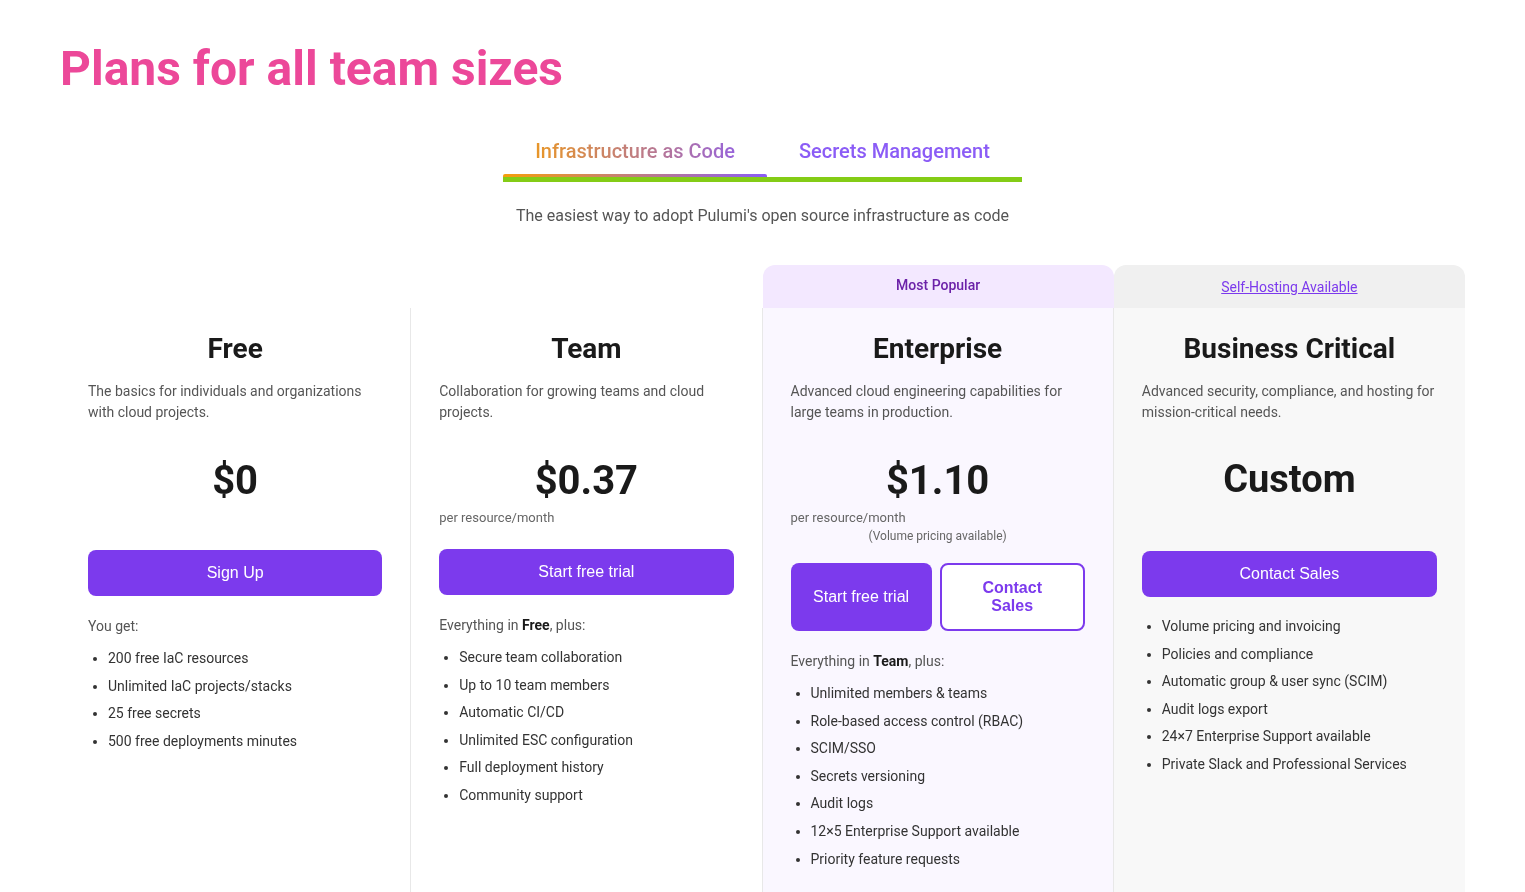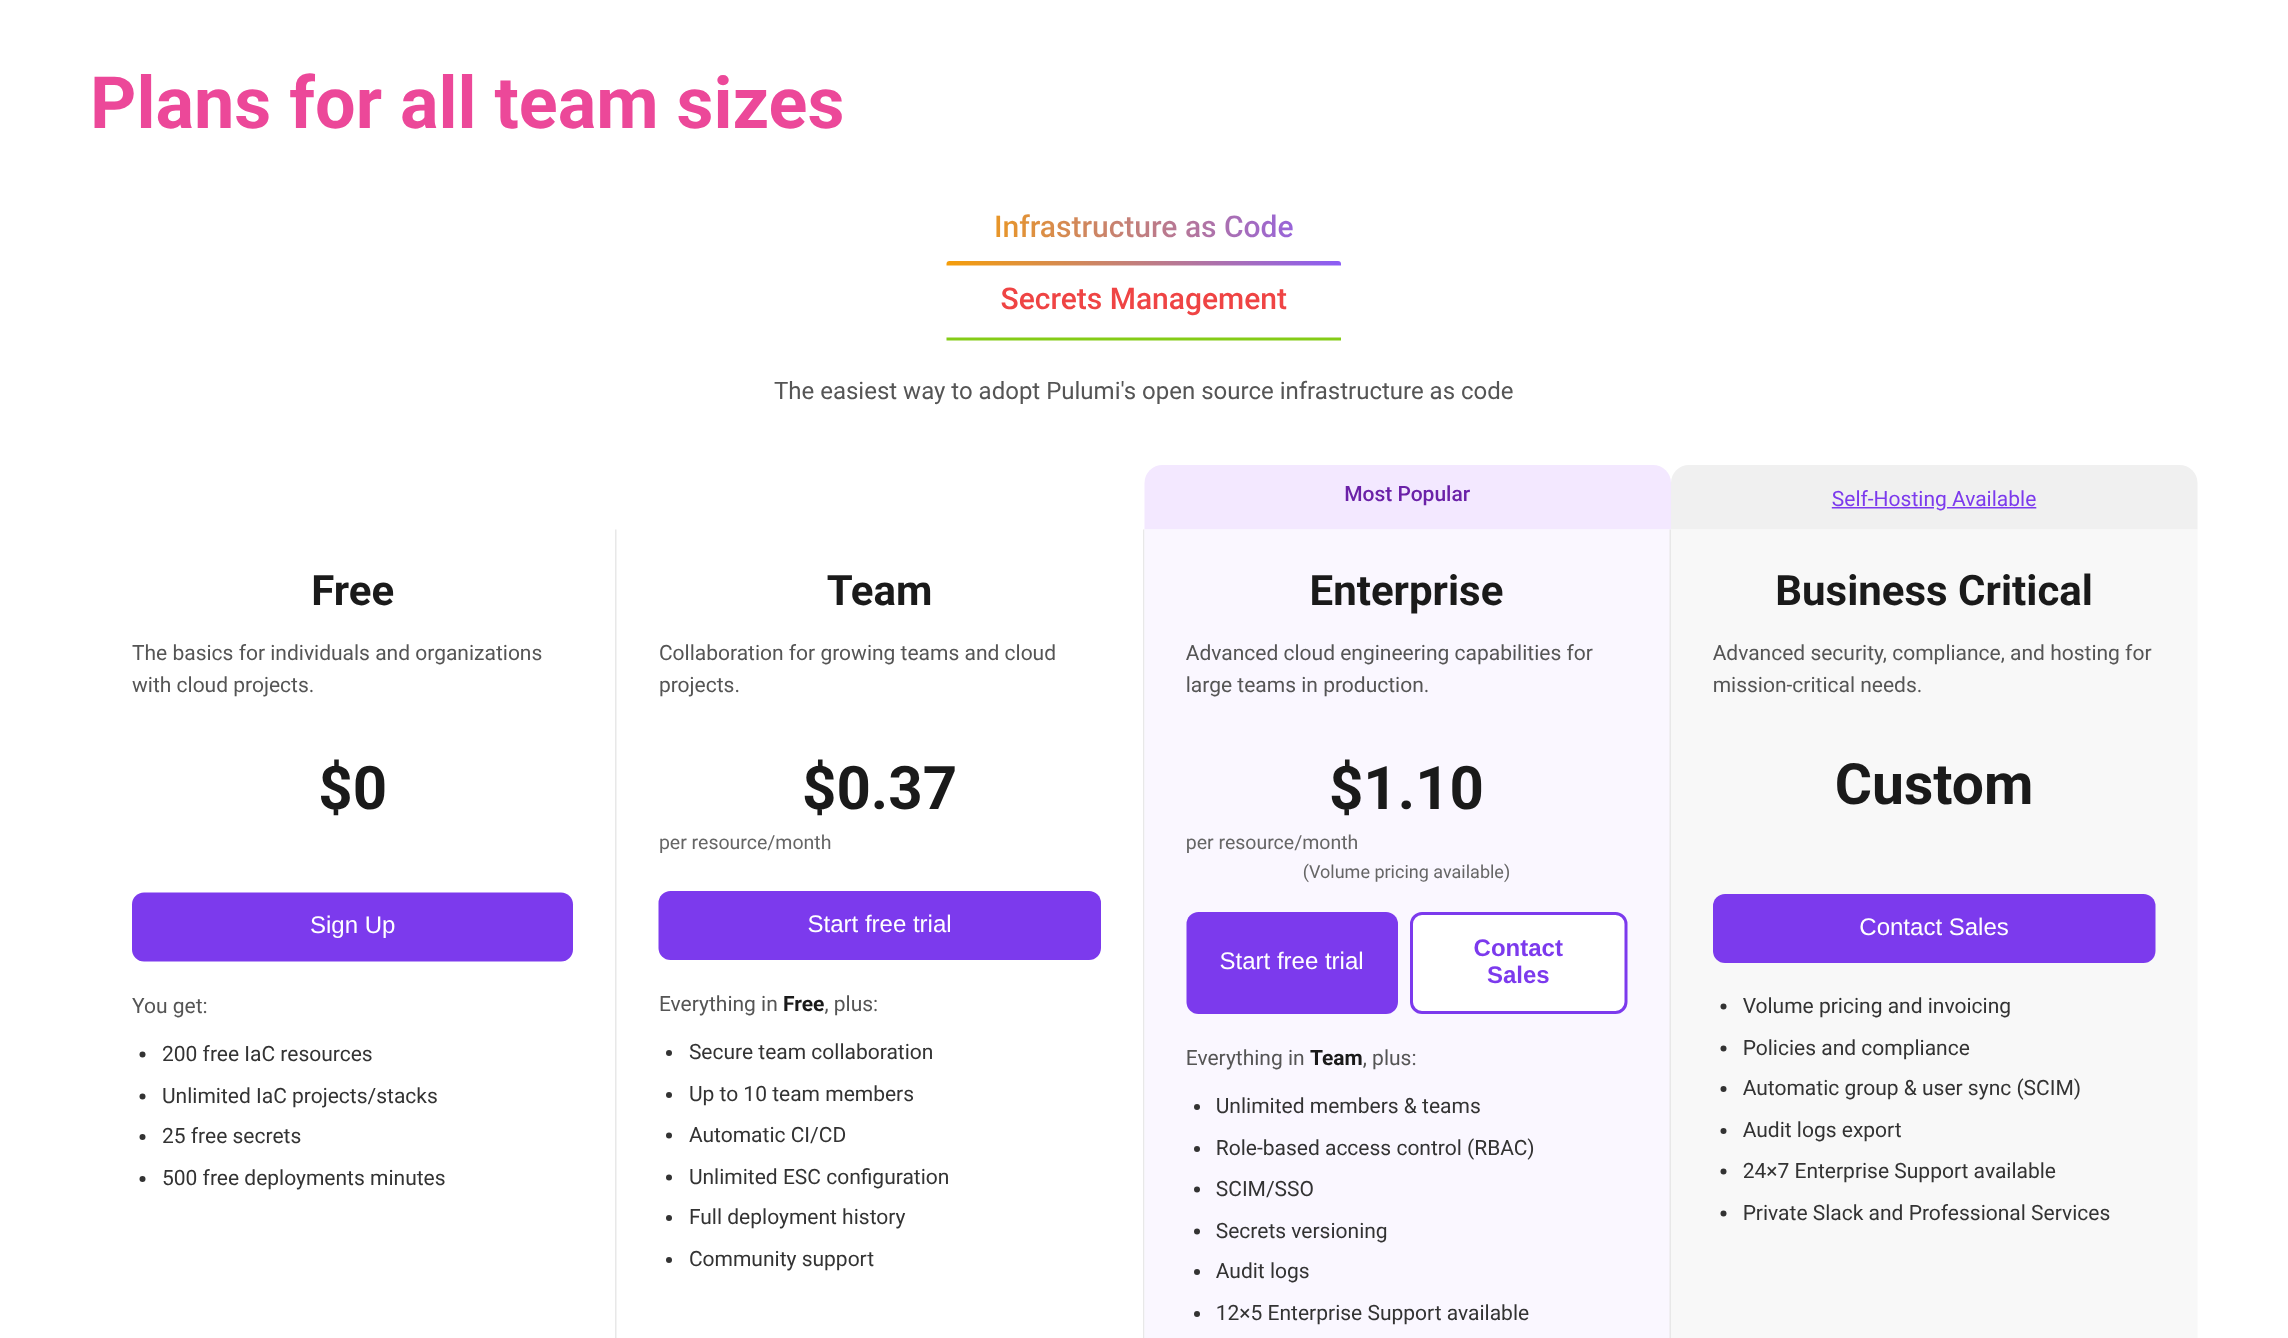--- a/index.html
+++ b/index.html
@@ -24,22 +24,21 @@
     }
 
     .tabs-container {
       display: flex;
       justify-content: center;
       margin-bottom: 24px;
     }
 
     .tab-wrapper {
       display: flex;
-      border-bottom: 2px solid #84cc16;
-      flex-direction: column;
+      border-bottom: 5px solid #84cc16;
     }
 
     .tab {
       padding: 10px 32px 14px;
       font-size: 20px;
       font-weight: 500;
       cursor: pointer;
       position: relative;
       color: #555;
       text-decoration: none;
@@ -57,21 +56,21 @@
       position: absolute;
       bottom: 0;
       left: 0;
       right: 0;
       height: 3px;
       background: linear-gradient(90deg, #f59e0b, #8b5cf6);
       border-radius: 2px 2px 0 0;
     }
 
     .tab.inactive {
-      color: #ef4444;
+      color: #8b5cf6;
       text-align: center;
     }
 
     .subtitle {
       text-align: center;
       color: #555;
       font-size: 16px;
       margin-bottom: 40px;
     }
 

